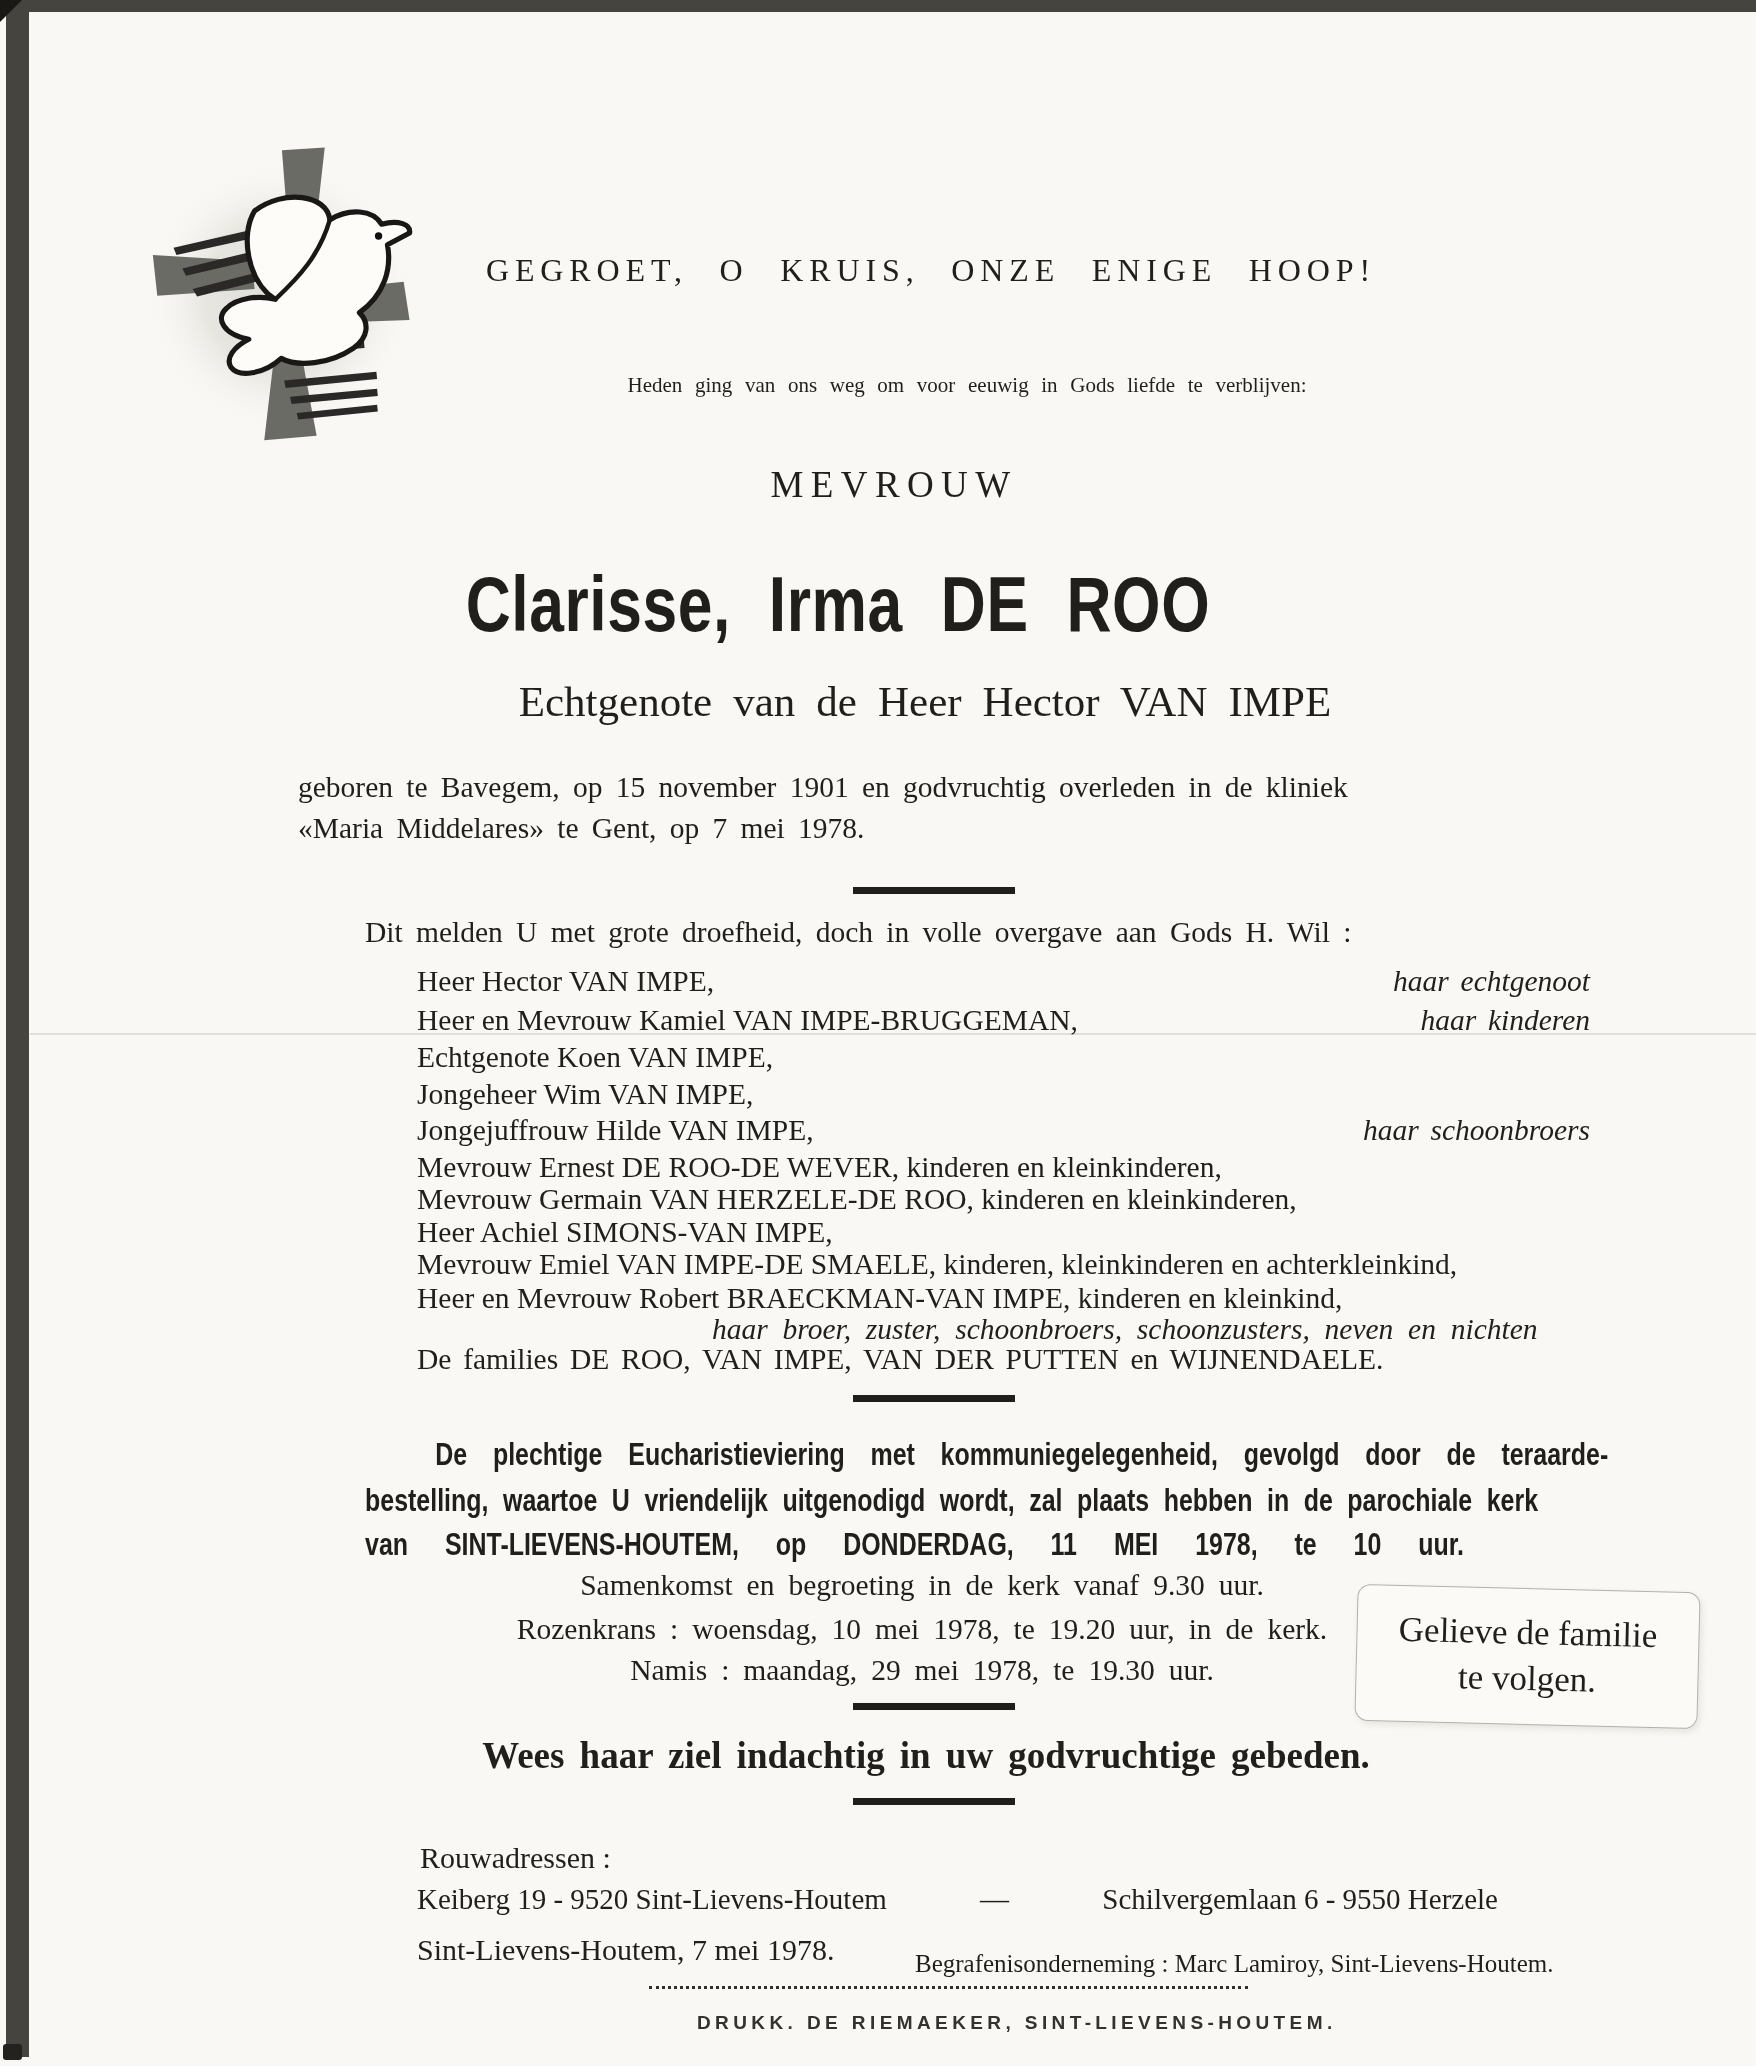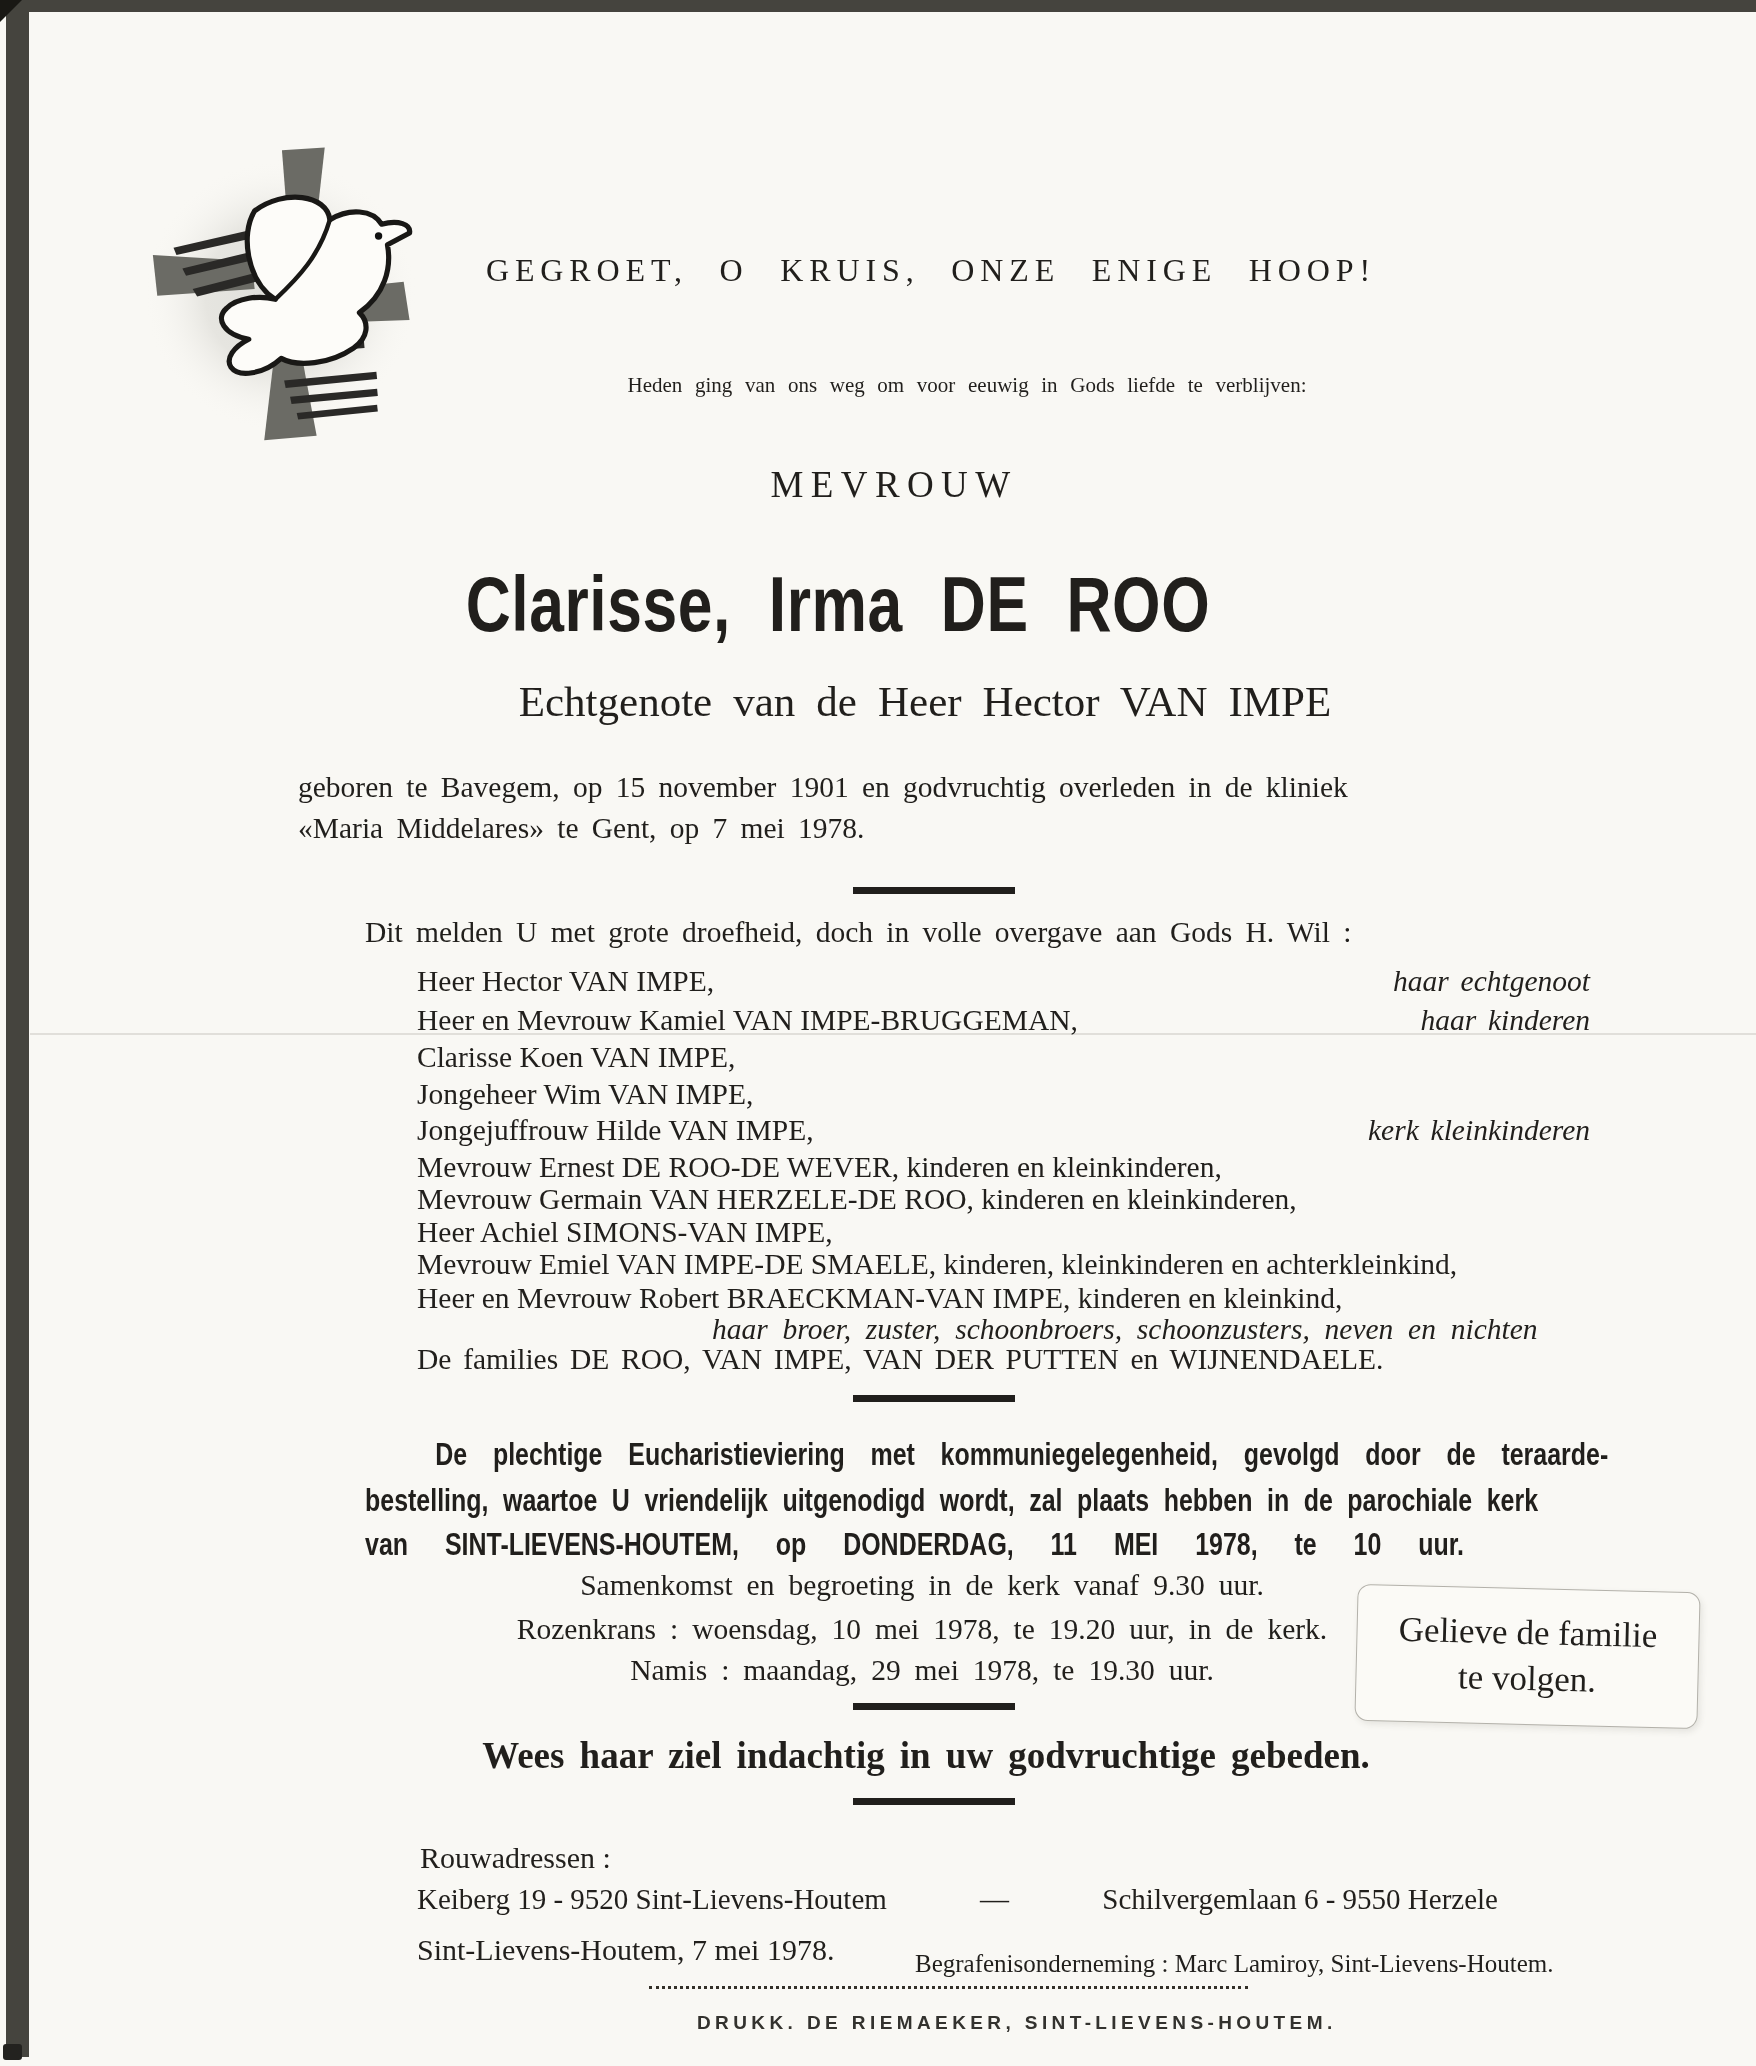--- a/index.html
+++ b/index.html
@@ -129,30 +129,30 @@
 <div class="abs relatives">
   <div class="rel-row r1">
       <span class="rel-name">Heer Hector VAN IMPE,</span>
       <span class="rel-rel">haar echtgenoot</span>
     </div>
   <div class="rel-row r2">
       <span class="rel-name">Heer en Mevrouw Kamiel VAN IMPE-BRUGGEMAN,</span>
       <span class="rel-rel">haar kinderen</span>
     </div>
   <div class="rel-row r3">
-      <span class="rel-name">Clarisse Koen VAN IMPE,</span>
+      <span class="rel-name">Echtgenote Koen VAN IMPE,</span>
       <span class="rel-rel"></span>
     </div>
   <div class="rel-row r4">
       <span class="rel-name">Jongeheer Wim VAN IMPE,</span>
       <span class="rel-rel"></span>
     </div>
   <div class="rel-row r5">
       <span class="rel-name">Jongejuffrouw Hilde VAN IMPE,</span>
-      <span class="rel-rel">kerk kleinkinderen</span>
+      <span class="rel-rel">haar schoonbroers</span>
     </div>
   <div class="rel-row r6">
       <span class="rel-name">Mevrouw Ernest DE ROO-DE WEVER, kinderen en kleinkinderen,</span>
       <span class="rel-rel"></span>
     </div>
   <div class="rel-row r7">
       <span class="rel-name">Mevrouw Germain VAN HERZELE-DE ROO, kinderen en kleinkinderen,</span>
       <span class="rel-rel"></span>
     </div>
   <div class="rel-row r8">

